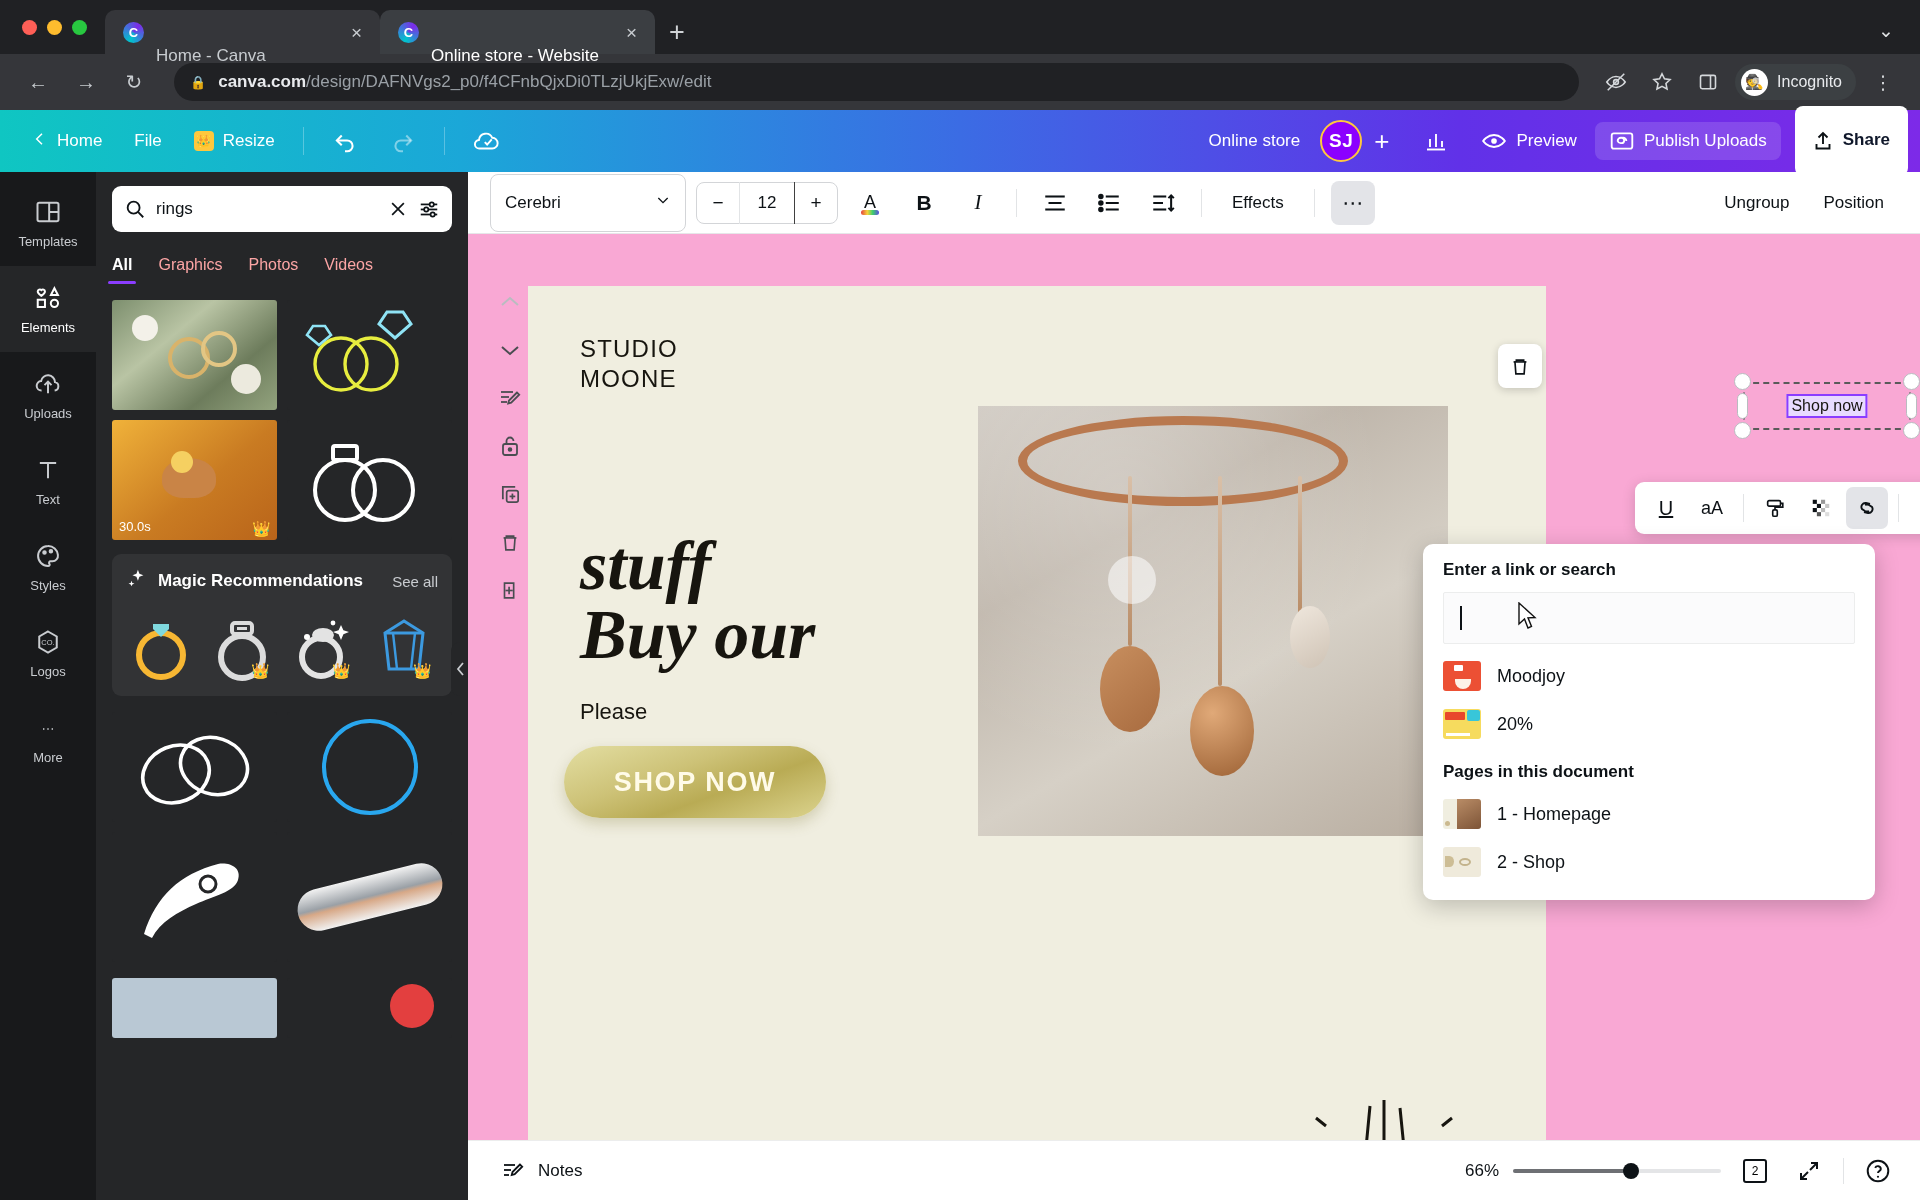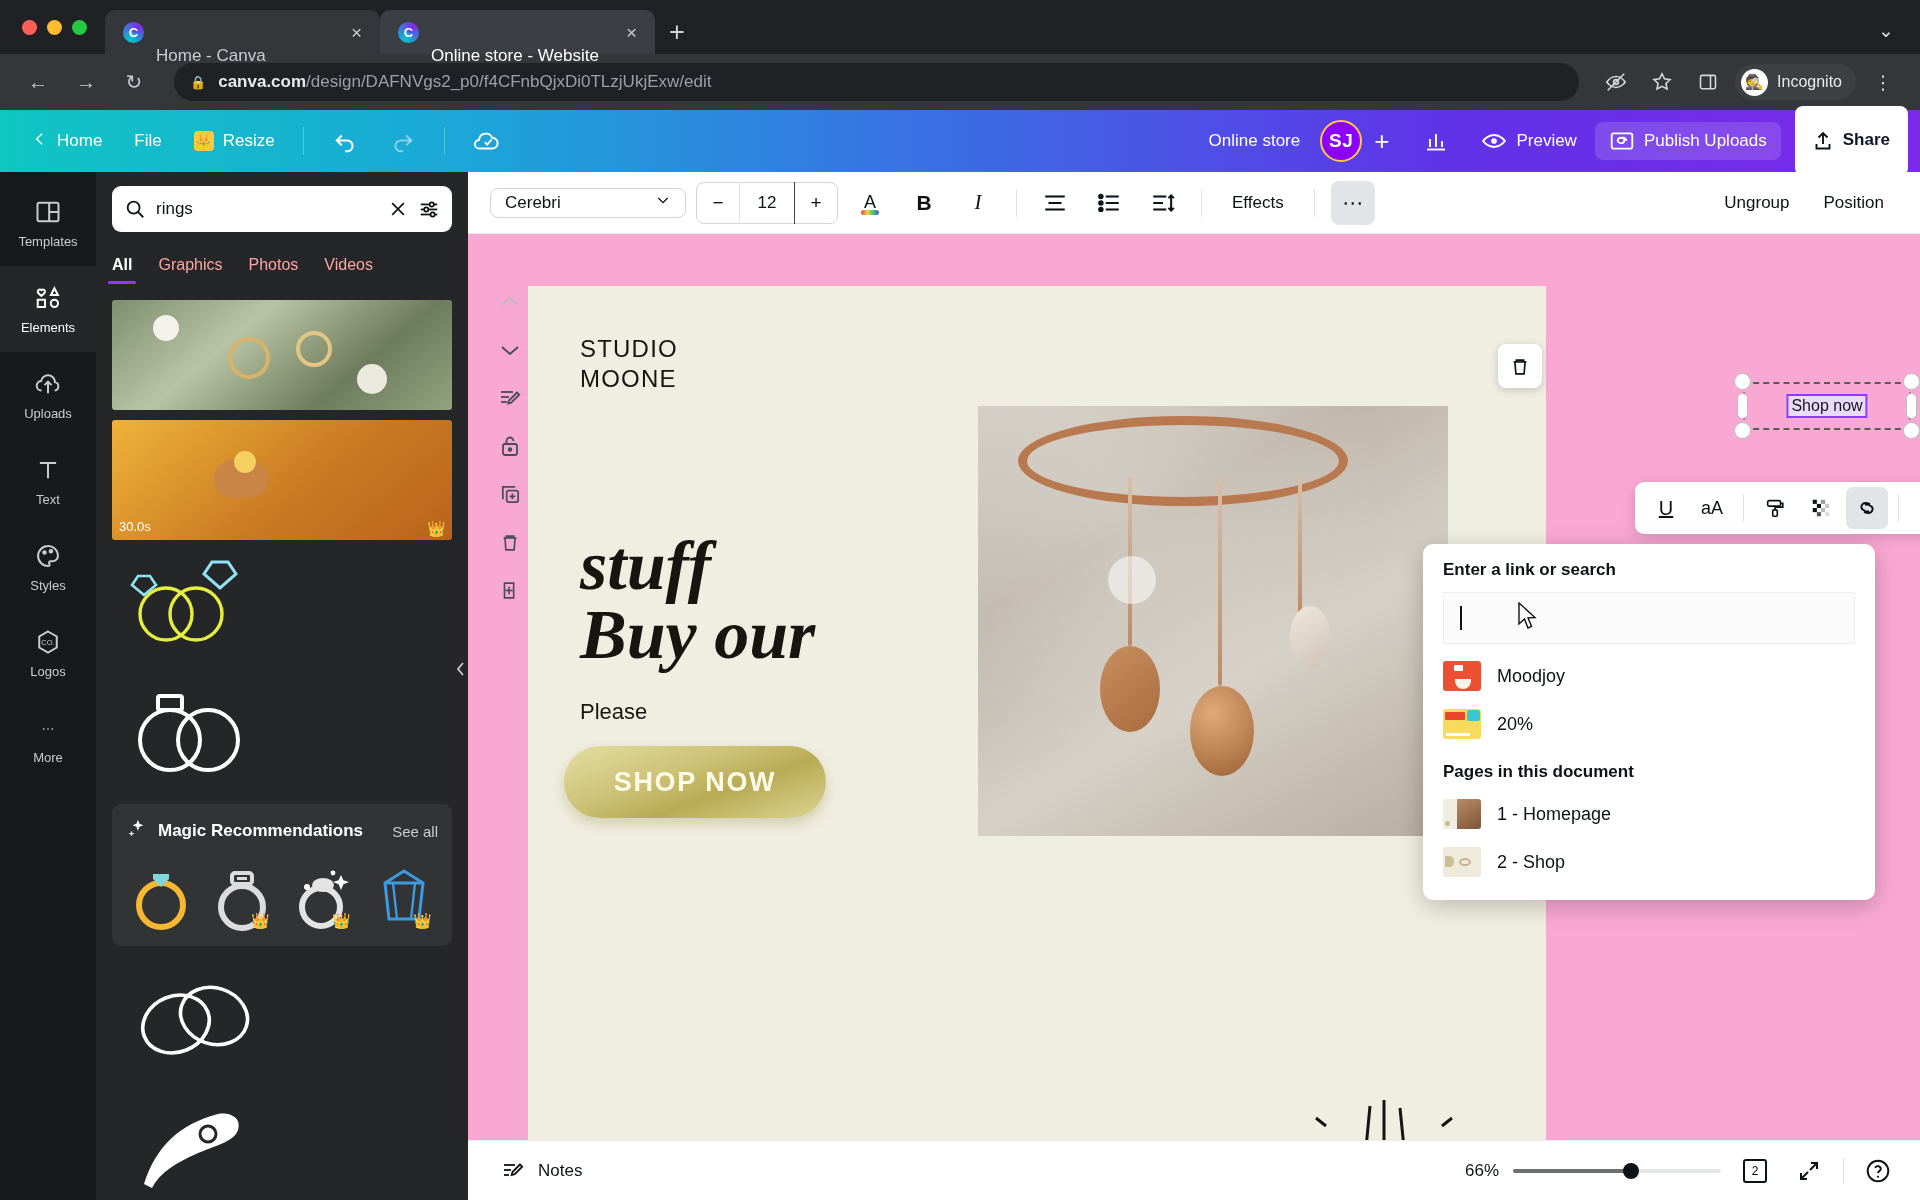--- a/index.html
+++ b/index.html
@@ -109,21 +109,21 @@
   .search-box .q { color:#0d1216; font-size:17px; flex:1; }
   .search-box .ico { color:#0d1216; display:flex; align-items:center;}
   .tabs-row { display:flex; gap: 0; margin: 14px 0 0; }
   .ftab { color:#fca5a5; font-size:16px; padding: 10px 0; margin-right: 26px; position:relative; }
   .ftab.active { color:#fff; font-weight:600; }
   .ftab.active::after {
     content:''; position:absolute; left:-4px; right:-4px; bottom:0; height:3px;
     background:#8b3dff; border-radius:2px;
   }
 
-  .grid2 { display:flex; gap:10px; margin-top: 16px; flex-direction: column; }
+  .grid2 { display:flex; gap:10px; margin-top: 16px; }
   .col { display:flex; flex-direction:column; gap:10px; flex:1; }
   .thumb { border-radius:3px; overflow:hidden; position:relative; }
 
   .magic-card { background:#323335; border-radius:9px; padding: 14px; margin-top: 14px; }
   .magic-head { display:flex; align-items:center; gap:10px; }
   .magic-title { color:#fff; font-weight:700; font-size:17px; flex:1; }
   .see-all { color:#c9ccd0; font-size:15px; }
   .magic-row { display:flex; gap:12px; margin-top:16px; }
   .magic-item { flex:1; height:72px; display:flex; align-items:center; justify-content:center; position:relative; }
   .mini-crown { position:absolute; right:6px; bottom:2px; font-size:15px; }
@@ -135,21 +135,21 @@
   }
 
   
   .canvas-area { flex:1; background:#fff; display:flex; flex-direction:column; position:relative; }
 
   .text-toolbar {
     height: 62px; display:flex; align-items:center; gap: 10px;
     padding: 0 22px; border-bottom: 1px solid #e6e7e9; background:#fff;
   }
   .font-select {
-    width: 196px; height:30px; border:1px solid #d3d5d8; border-radius:8px;
+    width: 196px; height:58px; border:1px solid #d3d5d8; border-radius:8px;
     display:flex; align-items:center; justify-content:space-between; padding: 4px 14px;
     font-size:17px; color:#0d1216;
   }
   .stepper { display:flex; align-items:center; border:1px solid #d3d5d8; border-radius:8px; height:42px; }
   .stepper .b { width:42px; height:42px; display:flex;align-items:center;justify-content:center;
                 font-size:19px; color:#0d1216; }
   .stepper .val { width:56px; text-align:center; font-size:17px; color:#0d1216;
                   border-left:1px solid #e2e4e6; border-right:1px solid #404040; line-height:42px;}
   .tt-btn { width:44px;height:44px;display:flex;align-items:center;justify-content:center;
             border-radius:8px; font-size:21px; color:#0d1216; }

